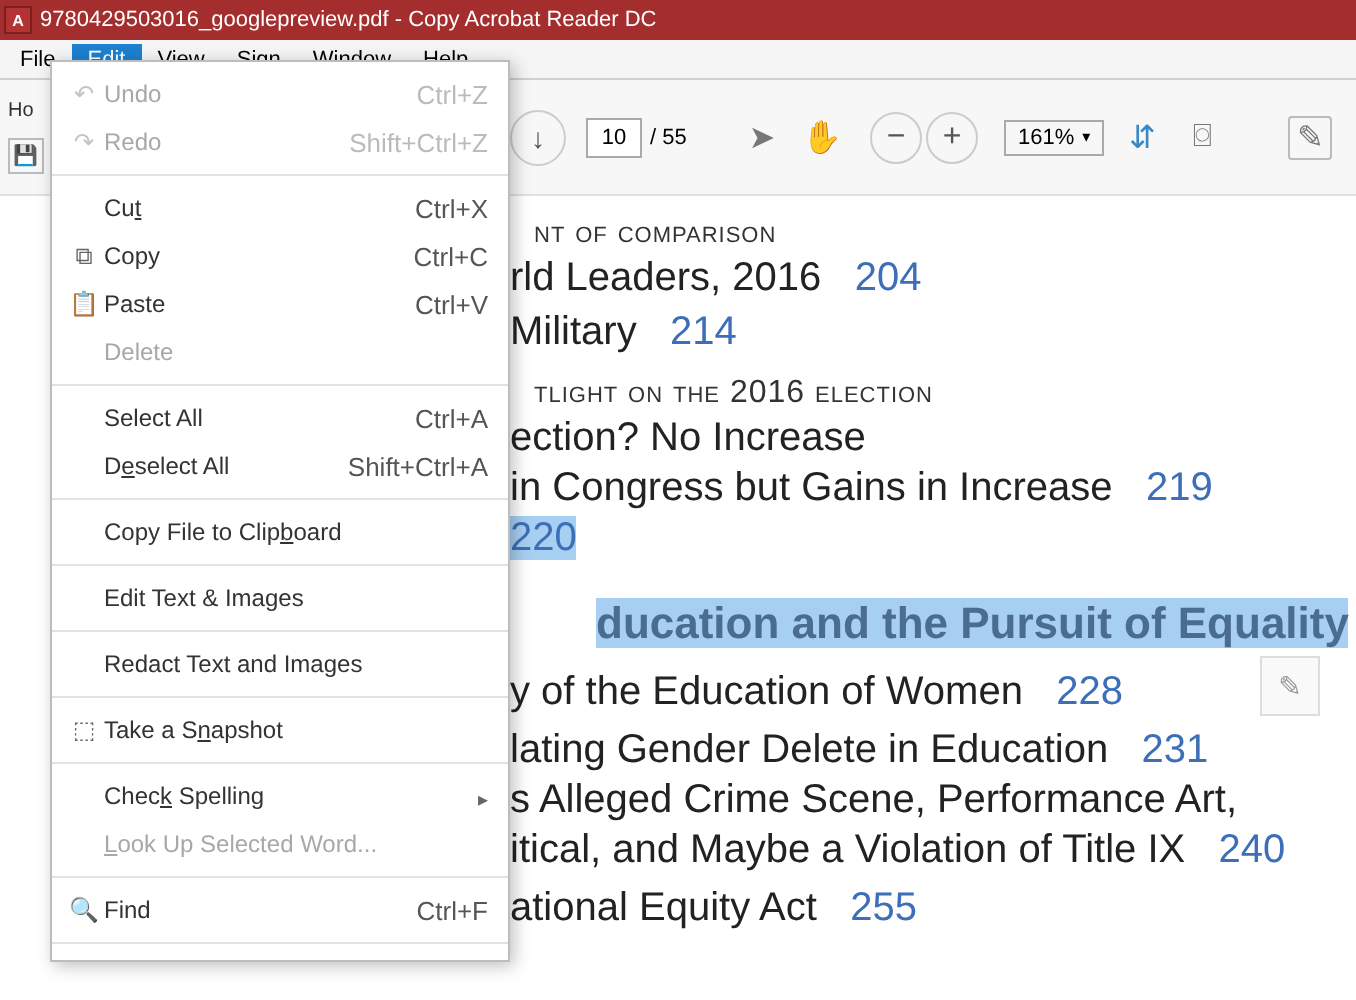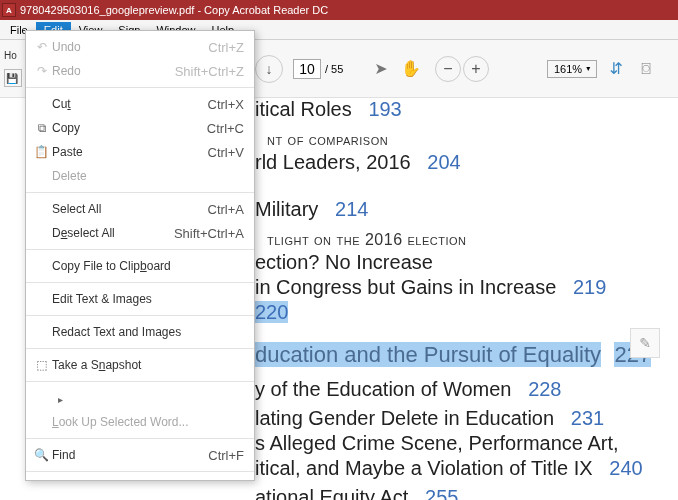--- a/index.html
+++ b/index.html
@@ -9,25 +9,25 @@
   .menubar { background: #f5f5f5; height: 20px; display: flex; align-items: center; font-size: 11px; border-bottom: 1px solid #d0d0d0; padding-left: 2px; }
   .menubar .item { padding: 2px 8px; cursor: default; }
   .menubar .item.active { background: #1d81d0; color: #fff; }
   .toolbar { height: 58px; background: #f7f7f7; border-bottom: 1px solid #e0e0e0; display: flex; align-items: center; position: relative; }
   .toolbar .left { padding-left: 4px; display:flex; flex-direction:column; gap:8px; }
   .toolbar .tbtn { width: 18px; height: 18px; border:1px solid #bbb; display:flex; align-items:center; justify-content:center; font-size:10px; color:#555; }
   .toolbar .home { font-size: 10px; color:#333; }
   .toolbar .center { position:absolute; left:255px; display:flex; align-items:center; gap:10px; }
   .toolbar .navbtn { width:28px; height:28px; border:1px solid #ccc; border-radius:14px; display:flex; align-items:center; justify-content:center; color:#555; font-size:14px; }
   .toolbar .pagebox { display:flex; align-items:center; font-size:11px; gap:4px; }
-  .toolbar .pagebox input { width:28px; height:20px; text-align:center; font-size:14px; border:1px solid #aaa; }
+  .toolbar .pagebox input { width:28px; height:20px; text-align:center; font-size:11px; border:1px solid #aaa; }
   .toolbar .right { position:absolute; left:370px; display:flex; align-items:center; gap:8px; }
   .toolbar .zoom { display:flex; align-items:center; gap:2px; border:1px solid transparent; padding:2px 4px; font-size:11px; }
   .toolbar .zoom .zbtn { width:26px; height:26px; border:1px solid #ccc; border-radius:13px; display:flex; align-items:center; justify-content:center; font-size:16px; color:#555; }
-  .toolbar .zoomval { border:1px solid #aaa; padding:2px 6px; font-size:11px; display:flex; align-items:center; gap:4px;margin-left:45px; }
+  .toolbar .zoomval { border:1px solid #aaa; padding:2px 6px; font-size:11px; display:flex; align-items:center; gap:4px; }
   .toolbar .zoomval::after { content:"▾"; font-size:8px; }
   .toolbar .ricon { width:22px; height:22px; display:flex; align-items:center; justify-content:center; color:#3b88c3; font-size:16px; }
   .toolbar .ricon.gray { color:#777; }
   .toolbar .ricon.boxed { border:1px solid #bbb; border-radius:2px; }
   .dropdown {
     position: absolute; left: 25px; top: 30px; width: 230px; background: #fff;
     border: 1px solid #bdbdbd; box-shadow: 2px 2px 8px rgba(0,0,0,.25); z-index: 50;
     font-size: 12px; padding: 4px 0;
   }
   .dropdown .row { display:flex; align-items:center; height: 24px; padding: 0 10px 0 6px; color:#333; }
@@ -39,21 +39,21 @@
   .dropdown .row.disabled .sc { color:#bbb; }
   .dropdown .sep { height:1px; background:#e2e2e2; margin:4px 0; }
   .dropdown .arrow::after { content:"▸"; font-size:10px; color:#666; margin-left:6px;}
   .doc { position:absolute; left:0; top:98px; right:0; bottom:0; background:#fff; overflow:hidden; }
   .doc .content { position:absolute; left:255px; top:0; width:420px; font-family: Georgia, 'Times New Roman', serif; }
   .line { white-space: nowrap; }
   .line.sc { font-variant: small-caps; letter-spacing: 0.5px; padding-left: 12px; }
   .doc .t1 { font-size: 20px; color:#222; }
   .doc .t2 { font-size: 16px; color:#333; }
   .doc .pg { color:#3d6fb8; }
-  .doc .ch { font-family: Arial, sans-serif; font-weight:normal; color:#4a6b92; font-size:22px; }
+  .doc .ch { font-family: Arial, sans-serif; font-weight:bold; color:#4a6b92; font-size:22px;margin-left:43px; }
   .hl { background:#a7cff2; }
   .editicon { position:absolute; right:18px; top:230px; width:30px; height:30px; border:1px solid #ddd; background:#f9f9f9; display:flex; align-items:center; justify-content:center; color:#999; font-size:14px; }
   u.acc { text-decoration: underline; text-decoration-thickness: 1px; }
 </style>
 </head>
 <body>
 
 <div class="titlebar">
   <span class="icon">A</span>
   <span>9780429503016_googlepreview.pdf - Copy Acrobat Reader DC</span>
@@ -160,42 +160,42 @@
     </div>
     <div class="sep"></div>
     <div class="row">
       <span class="ic">⬚</span>
       <span class="lbl">Take a S<u class="acc">n</u>apshot</span>
       <span class="sc"></span>
     </div>
     <div class="sep"></div>
     <div class="row">
       <span class="ic"></span>
+      <span class="lbl">Chec<u class="acc">k</u> Spelling</span>
       <span class="sc arrow"></span>
     </div>
     <div class="row disabled">
       <span class="ic"></span>
       <span class="lbl"><u class="acc">L</u>ook Up Selected Word...</span>
       <span class="sc"></span>
     </div>
     <div class="sep"></div>
     <div class="row">
       <span class="ic">🔍</span>
       <span class="lbl">Find</span>
       <span class="sc">Ctrl+F</span>
     </div>
     <div class="sep"></div>
   </div>
 
 <div class="doc">
   <div class="content">
-    <div class="line t1" style="margin-top:0"><span>itical Roles</span>&nbsp;&nbsp;&nbsp;<span class="pg">193</span></div>
     <div class="line t2 sc" style="margin-top:10px"><span>nt of comparison</span></div>
     <div class="line t1" style="margin-top:2px"><span>rld Leaders, 2016</span>&nbsp;&nbsp;&nbsp;<span class="pg">204</span></div>
-    <div class="line t1" style="margin-top:24px"><span> Military</span>&nbsp;&nbsp;&nbsp;<span class="pg">214</span></div>
+    <div class="line t1" style="margin-top:4px"><span> Military</span>&nbsp;&nbsp;&nbsp;<span class="pg">214</span></div>
     <div class="line t2 sc" style="margin-top:10px"><span>tlight on the 2016 election</span></div>
     <div class="line t1" style="margin-top:2px"><span>ection? No Increase</span></div>
     <div class="line t1" style="margin-top:2px"><span>in Congress but Gains in Increase</span>&nbsp;&nbsp;&nbsp;<span class="pg">219</span></div>
     <div class="line t1" style="margin-top:2px"><span class="hl pg">220</span></div>
     <div class="line" style="margin-top:18px"><span class="ch hl">ducation and the Pursuit of Equality</span>&nbsp;&nbsp;&nbsp;<span class="ch hl">227</span></div>
     <div class="line t1" style="margin-top:10px"><span>y of the Education of Women</span>&nbsp;&nbsp;&nbsp;<span class="pg">228</span></div>
     <div class="line t1" style="margin-top:6px"><span>lating Gender Delete in Education</span>&nbsp;&nbsp;&nbsp;<span class="pg">231</span></div>
     <div class="line t1" style="margin-top:2px"><span>s Alleged Crime Scene, Performance Art,</span></div>
     <div class="line t1" style="margin-top:2px"><span>itical, and Maybe a Violation of Title IX</span>&nbsp;&nbsp;&nbsp;<span class="pg">240</span></div>
     <div class="line t1" style="margin-top:6px"><span>ational Equity Act</span>&nbsp;&nbsp;&nbsp;<span class="pg">255</span></div>

